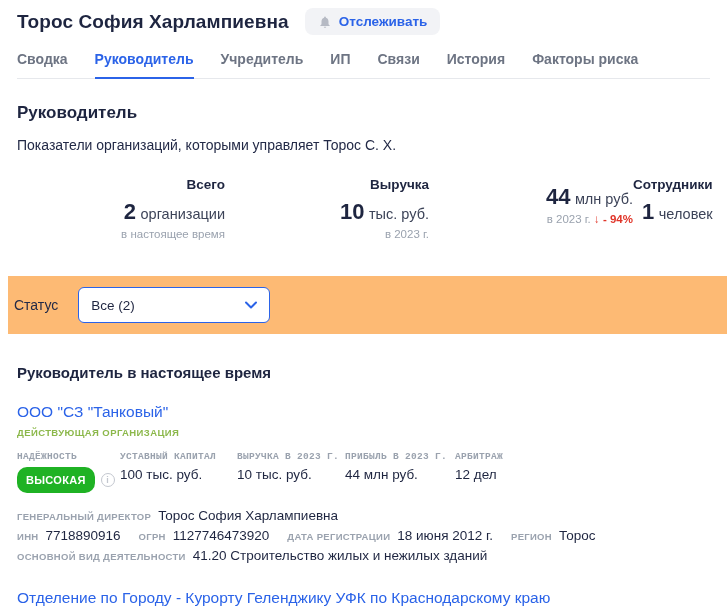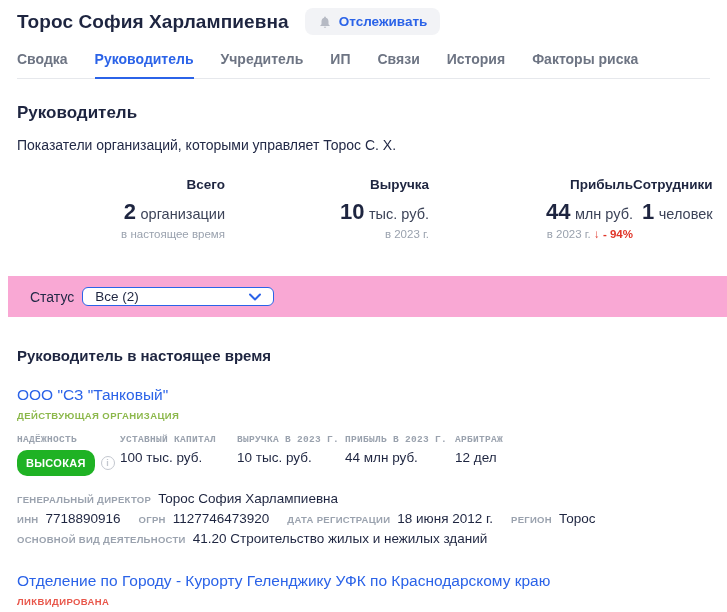--- a/index.html
+++ b/index.html
@@ -29,24 +29,24 @@
   
   .stats { margin-top:24px; display:grid; grid-template-columns:208px 204px 204px 1fr;text-align:right; }
   .stat-label { font-size:13.5px; font-weight:700; color:#1e2540; }
   .stat-value { margin-top:7px; }
   .big { font-size:22px; font-weight:700; color:#1e2540; }
   .unit { font-size:14.5px; color:#3c4358; }
   .stat-caption { margin-top:3px; font-size:11.5px; color:#9aa2ae; }
   .delta { color:#e03428; font-weight:700; }
 
   
-  .filter-strip { margin:36px -17px 0 -9px; background:#f9a8d4; padding:11px 0 11px 22px;
-    display:flex; align-items:center; gap:8px; }
+  .filter-strip { margin:36px -17px 0 -9px; background:#fdba74; padding:11px 0 11px 6px;
+    display:flex; align-items:center; gap:20px; }
   .filter-label { font-size:14px; color:#232a47; }
-  .select { width:192px; height:19px; background:#fff; border:1.5px solid #2b63e8;
+  .select { width:192px; height:36px; background:#fff; border:1.5px solid #2b63e8;
     border-radius:6px; display:flex; align-items:center; justify-content:space-between;
     padding:0 12px; font-size:13.5px; color:#1e2540; cursor:pointer; }
   .chev { display:flex; }
 
   
   .list-heading { margin-top:30px; font-size:15px; font-weight:700; color:#1e2540; }
   .company { margin-top:22px; }
   .company-name { display:inline-block; font-size:15.5px; color:#2b63e8; text-decoration:none; cursor:pointer; }
   .org-status { margin-top:6px; font-size:9.5px; letter-spacing:.4px; font-weight:700; }
   .org-status.active-org { color:#8cb84b; }
@@ -107,21 +107,20 @@
       <div class="stat-label">Всего</div>
       <div class="stat-value"><span class="big">2</span> <span class="unit">организации</span></div>
       <div class="stat-caption">в настоящее время</div>
     </div>
     <div class="stat">
       <div class="stat-label">Выручка</div>
       <div class="stat-value"><span class="big">10</span> <span class="unit">тыс. руб.</span></div>
       <div class="stat-caption">в 2023 г.</div>
     </div>
     <div class="stat">
-      <div class="stat-label">Прибыль</div>
       <div class="stat-value"><span class="big">44</span> <span class="unit">млн руб.</span></div>
       <div class="stat-caption"><span>в 2023 г.</span> <span class="delta">↓ - 94%</span></div>
     </div>
     <div class="stat">
       <div class="stat-label">Сотрудники</div>
       <div class="stat-value"><span class="big">1</span> <span class="unit">человек</span></div>
       <div class="stat-caption"></div>
     </div>
   </div>
 

